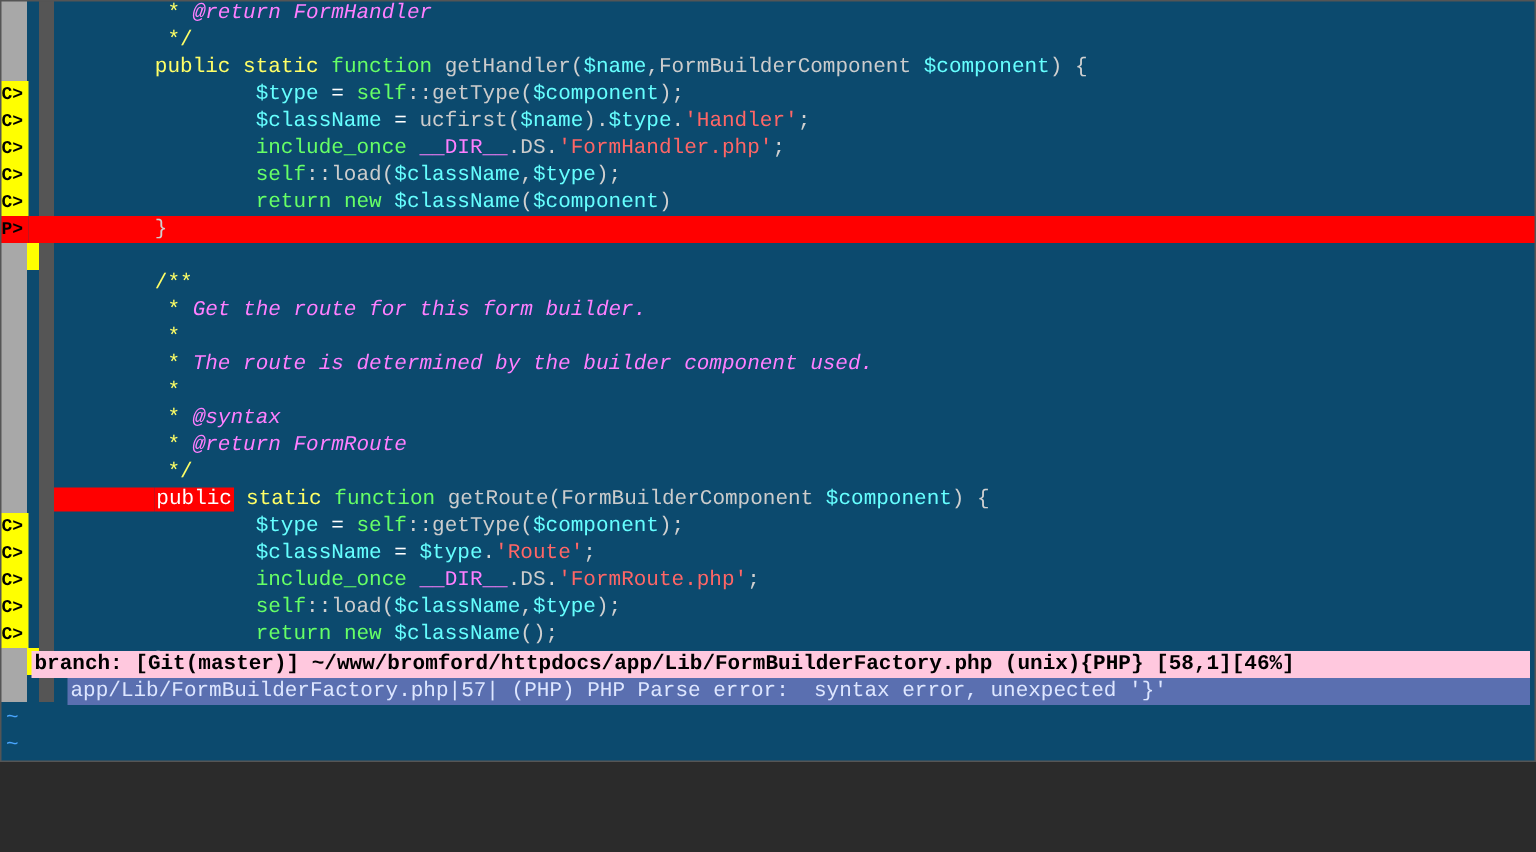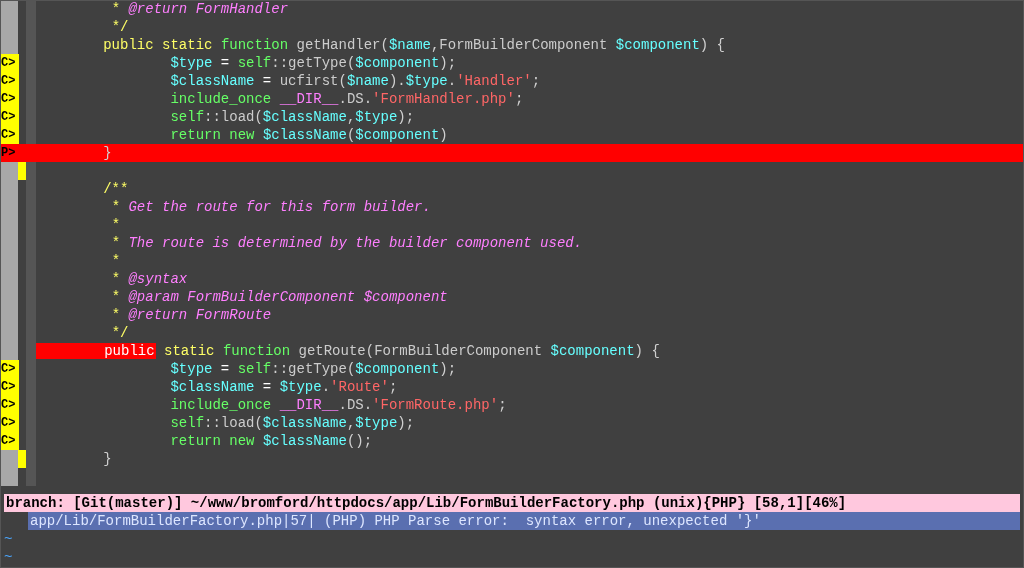--- a/index.html
+++ b/index.html
@@ -5,22 +5,22 @@
   html, body {
     margin: 0; padding: 0;
     width: 1024px; height: 568px;
     overflow: hidden;
     background: #2b2b2b;
     font-family: "Consolas", "Menlo", "Courier New", monospace;
     font-size: 14px;
   }
   .editor {
     position: relative;
-    width: 1024px; height: 568px;
-    background: #404040;
+    width: 1024px; height: 508px;
+    background: #0c4a6e;
   }
   .lines {
     position: absolute;
     left: 0; top: 0; right: 0;
   }
   .ln {
     display: flex;
     height: 18px;
     line-height: 18px;
     white-space: pre;
@@ -58,21 +58,21 @@
   .hl-string   { color: #ff6666; }
   .hl-punct    { color: #d0d0d0; }
   .hl-comment  { color: #ff7fff; font-style: italic; }
   .hl-commentstar { color: #ffff66; font-style: normal; }
   .hl-const    { color: #ff7fff; }
   .hl-op       { color: #ffffff; }
   .sel-public  { background: #ff0000; color: #ffffff; padding: 0 1px; }
   
   .statusbar {
     position: absolute;
-    left: 4px; right: 4px;
+    left: 21px; right: 4px;
     height: 18px; line-height: 18px;
     font-family: inherit; font-size: 14px;
     padding: 0 2px;
     overflow: hidden;
     white-space: pre;
   }
   .status1 { bottom: 56px; background: #ffc8de; color: #000000; font-weight: bold; }
   .status2 { bottom: 38px; background: #5a6fb0; color: #dde6ff; margin-left: 24px; }
   .tilde {
     position: absolute;
@@ -104,21 +104,20 @@
       <div class="ln"><span class="gutter"><span class="gA sign yellow">C&gt;</span><span class="gB "></span><span class="gC"></span></span><span class="code"><span>                </span><span class="hl-kw2">self</span><span class="hl-punct">::</span><span class="hl-func">load</span><span class="hl-punct">(</span><span class="hl-var">$className</span><span class="hl-punct">,</span><span class="hl-var">$type</span><span class="hl-punct">)</span><span class="hl-punct">;</span></span></div>
       <div class="ln"><span class="gutter"><span class="gA sign yellow">C&gt;</span><span class="gB "></span><span class="gC"></span></span><span class="code"><span>                </span><span class="hl-kw2">return</span><span> </span><span class="hl-kw2">new</span><span> </span><span class="hl-var">$className</span><span class="hl-punct">(</span><span class="hl-var">$component</span><span class="hl-punct">)</span></span></div>
       <div class="ln errLine"><span class="gutter"><span class="gA sign red">P&gt;</span><span class="gB "></span><span class="gC"></span></span><span class="code"><span class="hl-punct">        }</span></span></div>
       <div class="ln"><span class="gutter"><span class="gA"></span><span class="gB chg"></span><span class="gC"></span></span><span class="code"></span></div>
       <div class="ln"><span class="gutter"><span class="gA"></span><span class="gB "></span><span class="gC"></span></span><span class="code"><span>        </span><span class="hl-commentstar">/**</span></span></div>
       <div class="ln"><span class="gutter"><span class="gA"></span><span class="gB "></span><span class="gC"></span></span><span class="code"><span>         </span><span class="hl-commentstar">*</span><span class="hl-comment"> Get the route for this form builder.</span></span></div>
       <div class="ln"><span class="gutter"><span class="gA"></span><span class="gB "></span><span class="gC"></span></span><span class="code"><span>         </span><span class="hl-commentstar">*</span></span></div>
       <div class="ln"><span class="gutter"><span class="gA"></span><span class="gB "></span><span class="gC"></span></span><span class="code"><span>         </span><span class="hl-commentstar">*</span><span class="hl-comment"> The route is determined by the builder component used.</span></span></div>
       <div class="ln"><span class="gutter"><span class="gA"></span><span class="gB "></span><span class="gC"></span></span><span class="code"><span>         </span><span class="hl-commentstar">*</span></span></div>
       <div class="ln"><span class="gutter"><span class="gA"></span><span class="gB "></span><span class="gC"></span></span><span class="code"><span>         </span><span class="hl-commentstar">*</span><span class="hl-comment"> @syntax</span></span></div>
-      <div class="ln"><span class="gutter"><span class="gA"></span><span class="gB "></span><span class="gC"></span></span><span class="code"><span>         </span><span class="hl-commentstar">*</span><span class="hl-comment"> @param FormBuilderComponent $component</span></span></div>
       <div class="ln"><span class="gutter"><span class="gA"></span><span class="gB "></span><span class="gC"></span></span><span class="code"><span>         </span><span class="hl-commentstar">*</span><span class="hl-comment"> @return FormRoute</span></span></div>
       <div class="ln"><span class="gutter"><span class="gA"></span><span class="gB "></span><span class="gC"></span></span><span class="code"><span>         </span><span class="hl-commentstar">*/</span></span></div>
       <div class="ln"><span class="gutter"><span class="gA"></span><span class="gB "></span><span class="gC"></span></span><span class="code"><span style="background: rgb(255, 0, 0);">        </span><span class="sel-public">public</span><span> </span><span class="hl-keyword">static</span><span> </span><span class="hl-kw2">function</span><span> </span><span class="hl-func">getRoute</span><span class="hl-punct">(</span><span class="hl-func">FormBuilderComponent</span><span> </span><span class="hl-var">$component</span><span class="hl-punct">)</span><span> </span><span class="hl-punct">{</span></span></div>
       <div class="ln"><span class="gutter"><span class="gA sign yellow">C&gt;</span><span class="gB "></span><span class="gC"></span></span><span class="code"><span>                </span><span class="hl-var">$type</span><span> </span><span class="hl-op">=</span><span> </span><span class="hl-kw2">self</span><span class="hl-punct">::</span><span class="hl-func">getType</span><span class="hl-punct">(</span><span class="hl-var">$component</span><span class="hl-punct">)</span><span class="hl-punct">;</span></span></div>
       <div class="ln"><span class="gutter"><span class="gA sign yellow">C&gt;</span><span class="gB "></span><span class="gC"></span></span><span class="code"><span>                </span><span class="hl-var">$className</span><span> </span><span class="hl-op">=</span><span> </span><span class="hl-var">$type</span><span class="hl-punct">.</span><span class="hl-string">'Route'</span><span class="hl-punct">;</span></span></div>
       <div class="ln"><span class="gutter"><span class="gA sign yellow">C&gt;</span><span class="gB "></span><span class="gC"></span></span><span class="code"><span>                </span><span class="hl-kw2">include_once</span><span> </span><span class="hl-const">__DIR__</span><span class="hl-punct">.</span><span class="hl-func">DS</span><span class="hl-punct">.</span><span class="hl-string">'FormRoute.php'</span><span class="hl-punct">;</span></span></div>
       <div class="ln"><span class="gutter"><span class="gA sign yellow">C&gt;</span><span class="gB "></span><span class="gC"></span></span><span class="code"><span>                </span><span class="hl-kw2">self</span><span class="hl-punct">::</span><span class="hl-func">load</span><span class="hl-punct">(</span><span class="hl-var">$className</span><span class="hl-punct">,</span><span class="hl-var">$type</span><span class="hl-punct">)</span><span class="hl-punct">;</span></span></div>
       <div class="ln"><span class="gutter"><span class="gA sign yellow">C&gt;</span><span class="gB "></span><span class="gC"></span></span><span class="code"><span>                </span><span class="hl-kw2">return</span><span> </span><span class="hl-kw2">new</span><span> </span><span class="hl-var">$className</span><span class="hl-punct">()</span><span class="hl-punct">;</span></span></div>
       <div class="ln"><span class="gutter"><span class="gA"></span><span class="gB chg"></span><span class="gC"></span></span><span class="code"><span class="hl-punct">        }</span></span></div>
       <div class="ln"><span class="gutter"><span class="gA"></span><span class="gB "></span><span class="gC"></span></span><span class="code"></span></div>

